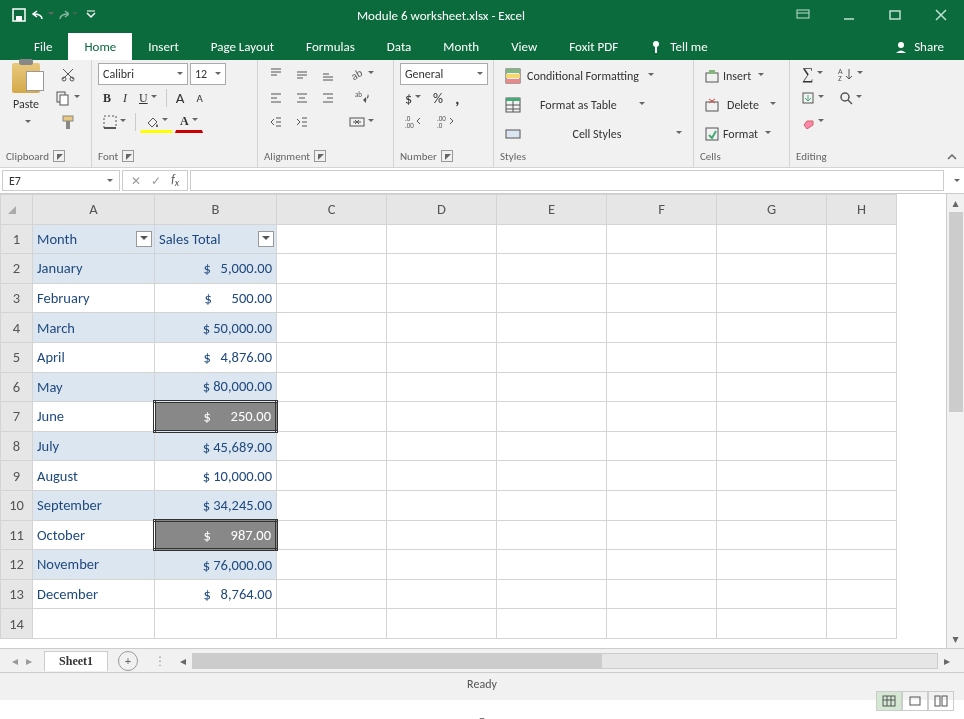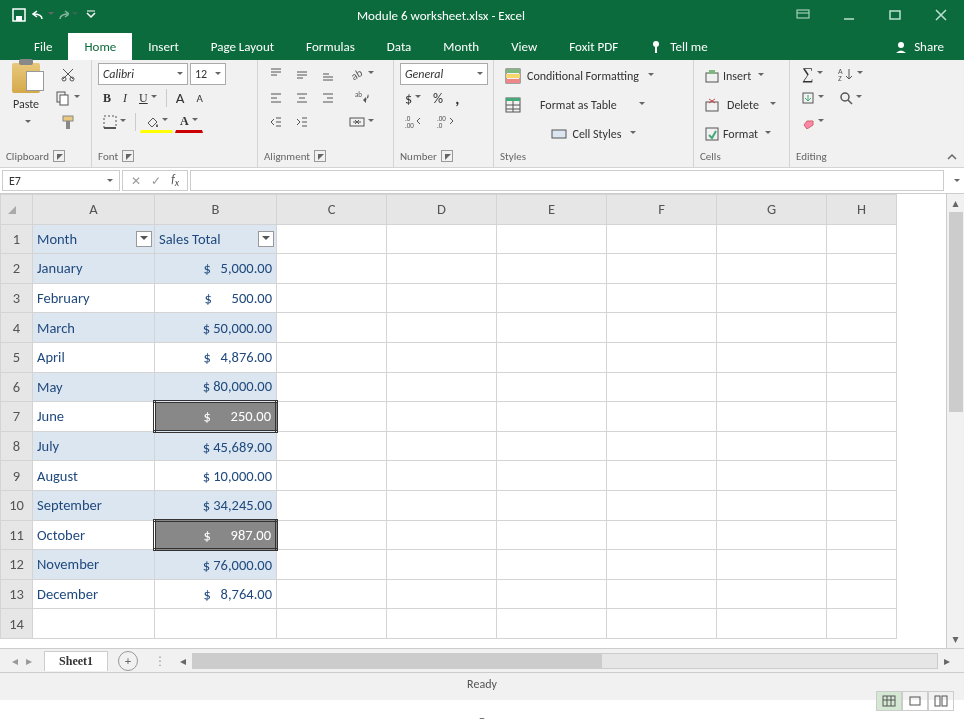--- a/index.html
+++ b/index.html
@@ -32,21 +32,21 @@
 .col { display:flex; flex-direction:column; gap:2px; }
 .row { display:flex; gap:2px; }
 
 
 .paste-big { width:40px; height:66px; display:flex; flex-direction:column; align-items:center; justify-content:center; cursor:pointer; gap:4px; }
 .paste-icon { width:28px; height:30px; background:linear-gradient(#e8c97d,#d4a94a); border-radius:2px; position:relative; }
 .paste-icon::before { content:''; position:absolute; top:-4px; left:7px; width:14px; height:6px; background:#888; border-radius:2px; }
 .paste-icon::after { content:''; position:absolute; bottom:2px; right:-4px; width:16px; height:18px; background:#fff; border:1px solid #999; }
 
 
-.font-combo { width:90px; height:22px; border:1px solid #aaa; background:#fff; display:flex; align-items:center; padding:0 4px; justify-content:space-between;font-style:italic; }
+.font-combo { width:90px; height:22px; border:1px solid #aaa; background:#fff; display:flex; align-items:center; padding:0 4px; justify-content:space-between; }
 .size-combo { width:36px; height:22px; border:1px solid #aaa; background:#fff; display:flex; align-items:center; padding:0 4px; justify-content:space-between; }
 .underline-red { border-bottom:3px solid #c00; }
 .underline-yellow { border-bottom:3px solid #ff0; }
 
 
 .fbar { height:26px; border-bottom:1px solid #ccc; display:flex; align-items:stretch; background:#fff; }
 .namebox { width:118px; border:1px solid #ccc; margin:2px; display:flex; align-items:center; padding:0 6px; justify-content:space-between; }
 .fx-sec { display:flex; align-items:center; border:1px solid #ccc; margin:2px 2px 2px 0; padding:0 8px; gap:10px; color:#999; }
 .formula-input { flex:1; border:1px solid #ccc; margin:2px 2px 2px 0; }
 
@@ -390,21 +390,21 @@
       <div class="rbtn caret" style="justify-content:flex-start;gap:19px">
           <svg width="16" height="16">
             <rect x="1" y="1" width="14" height="14" fill="none" stroke="#555"></rect>
             <rect x="1" y="1" width="14" height="3" fill="#4a7"></rect>
             <line x1="1" y1="8" x2="15" y2="8" stroke="#555"></line>
             <line x1="1" y1="12" x2="15" y2="12" stroke="#555"></line>
             <line x1="8" y1="4" x2="8" y2="15" stroke="#555"></line>
           </svg>
           <span>Format as Table</span>
         </div>
-      <div class="rbtn caret" style="justify-content:center;gap:6px">
+      <div class="rbtn caret" style="justify-content:space-between;gap:6px">
           <svg width="16" height="16">
             <rect x="1" y="4" width="14" height="8" fill="#dce6f1" stroke="#555"></rect>
           </svg>
           <span>Cell Styles</span>
         </div>
     </div>
     <div class="group-label">
         <span>Styles</span>
       </div>
   </div>

